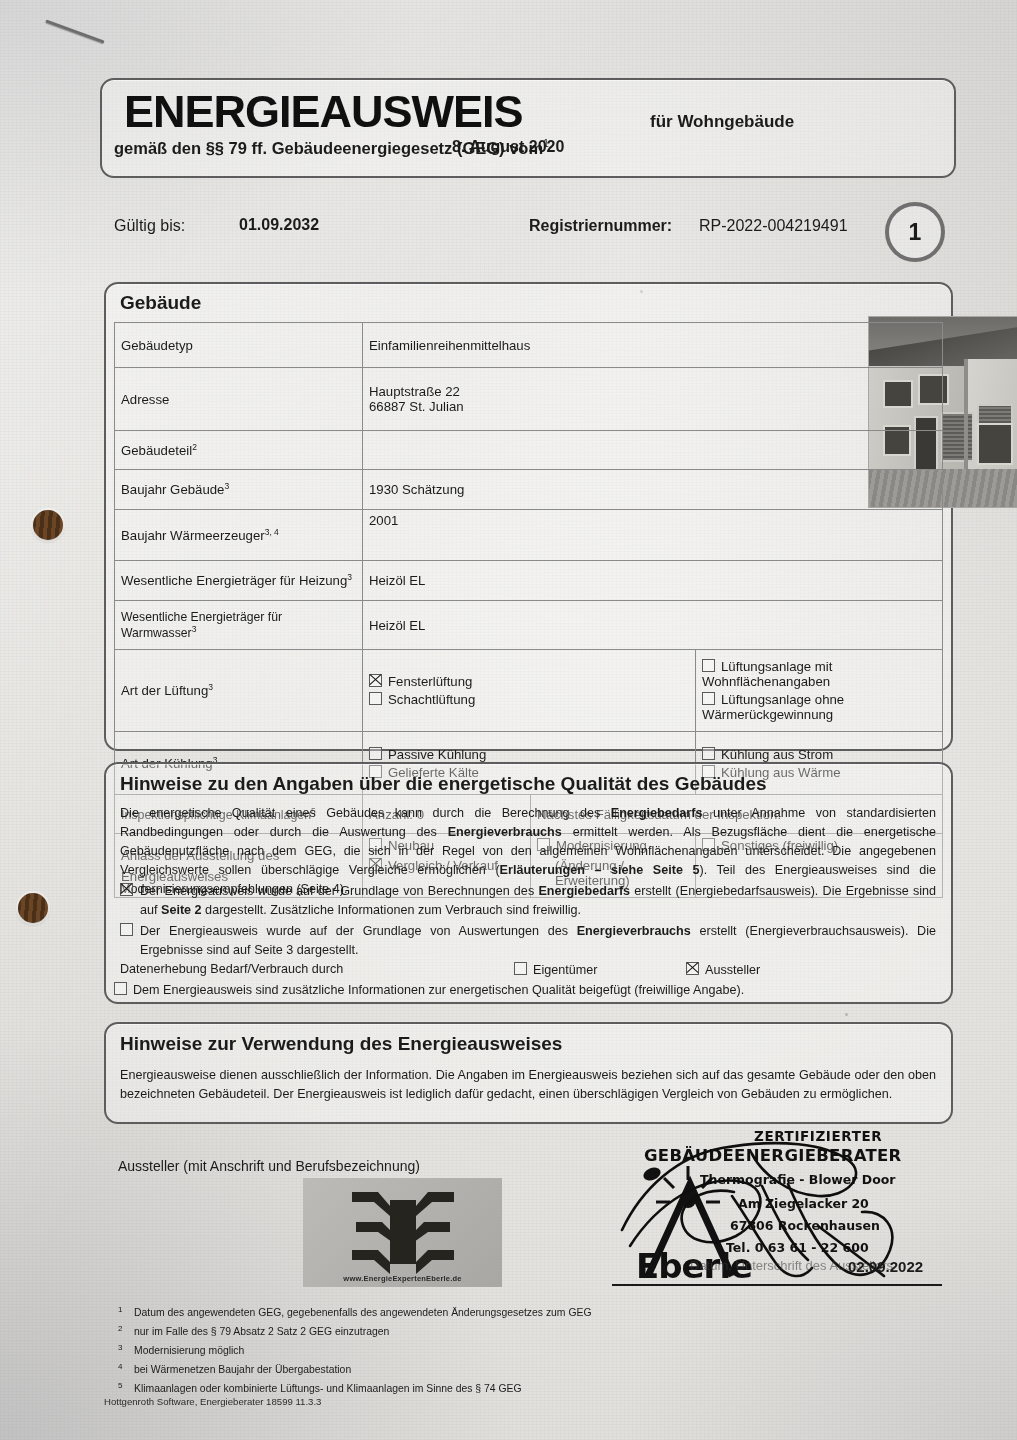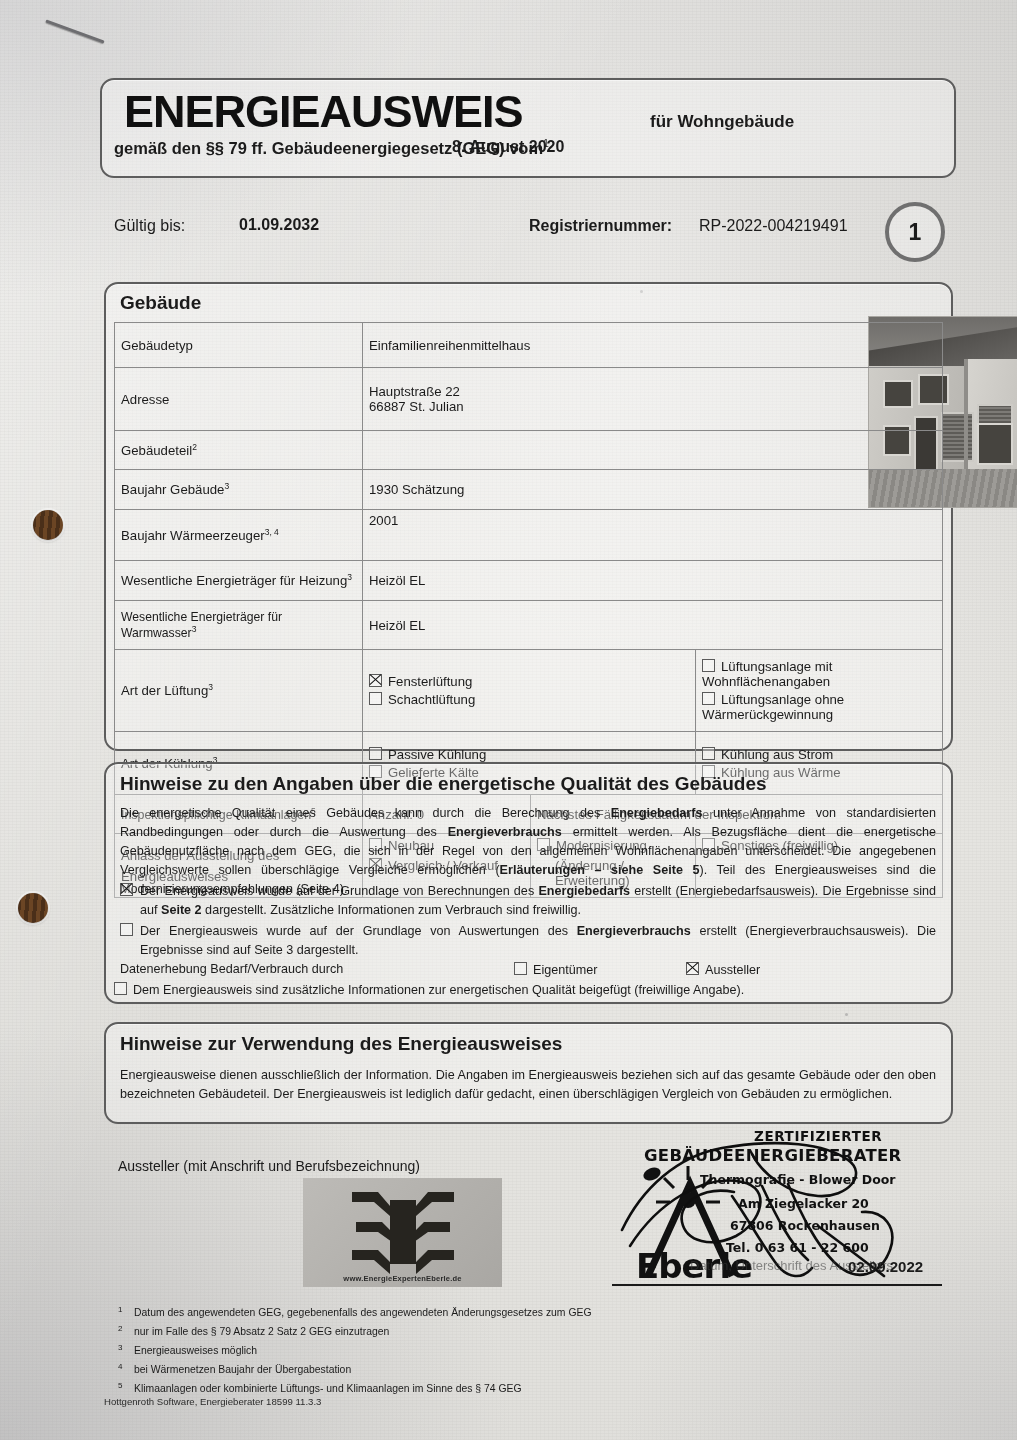--- a/index.html
+++ b/index.html
@@ -400,18 +400,18 @@
     </svg>
   </div>
 
   <div id="date-line-lbl">Datum, Unterschrift des Ausstellers</div>
   <div id="sig-line"></div>
   <div style="position:absolute;left:848px;top:1258px;font-size:15px;font-weight:bold;">02.09.2022</div>
 
   <div id="notes">
       <div class="row"><span class="n">1</span><span>Datum des angewendeten GEG, gegebenenfalls des angewendeten Änderungsgesetzes zum GEG</span></div>
       <div class="row"><span class="n">2</span><span>nur im Falle des § 79 Absatz 2 Satz 2 GEG einzutragen</span></div>
-      <div class="row"><span class="n">3</span><span>Energieausweises möglich</span></div>
+      <div class="row"><span class="n">3</span><span>Modernisierung möglich</span></div>
       <div class="row"><span class="n">4</span><span>bei Wärmenetzen Baujahr der Übergabestation</span></div>
       <div class="row"><span class="n">5</span><span>Klimaanlagen oder kombinierte Lüftungs- und Klimaanlagen im Sinne des § 74 GEG</span></div>
     </div>
   <div id="software">Hottgenroth Software, Energieberater 18599 11.3.3</div>
 </div>
 
 </body></html>

